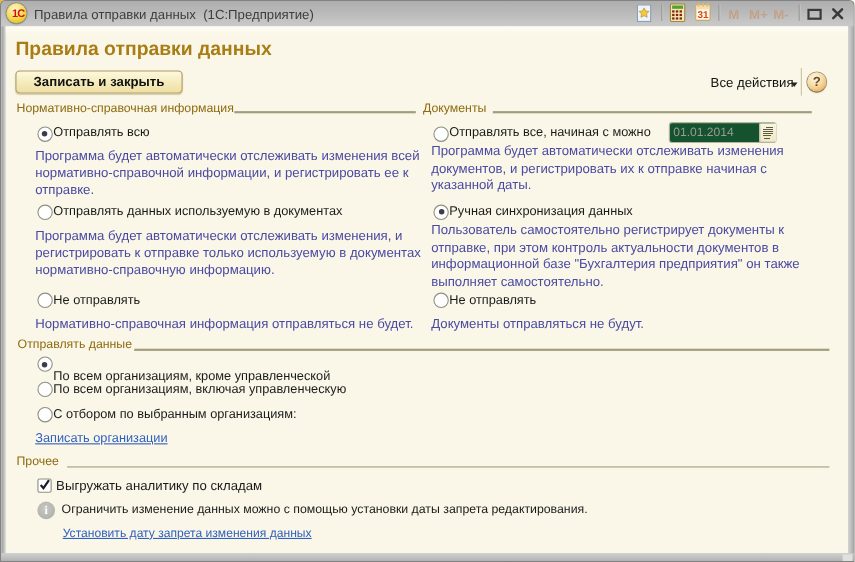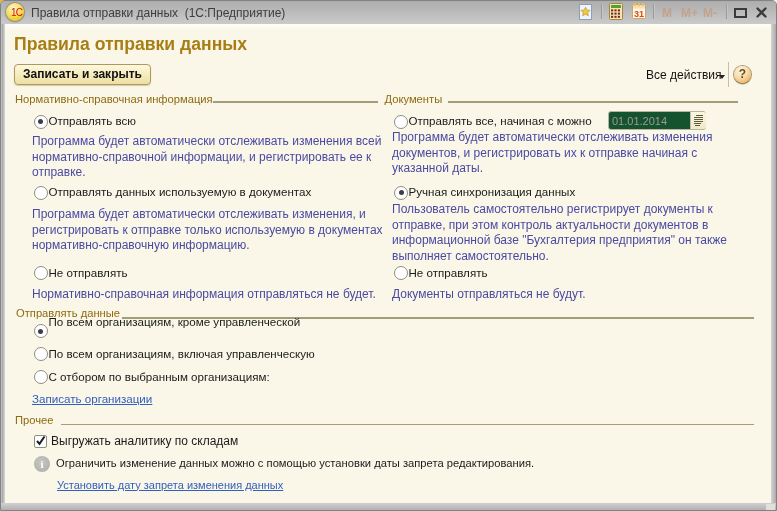--- a/index.html
+++ b/index.html
@@ -7,30 +7,30 @@
 body{font-family:"Liberation Sans",sans-serif;position:relative;background:#fff}
 
 #cornL{position:absolute;left:0;top:0;width:10px;height:8px;background:linear-gradient(135deg,#e8b430 0%,#f6d560 50%,#fdf3c0 100%)}
 #cornR{position:absolute;right:0;top:0;width:10px;height:8px;background:#f6f4ea}
 
 #frame{position:absolute;left:0;top:0;width:777px;height:511px;background:#bdbdbd;border:1px solid #828282;border-radius:5px 5px 0 0}
 #titlebar{position:absolute;left:1px;top:1px;width:775px;height:23px;background:linear-gradient(#aeaeae,#b8b8b8 40%,#c5c5c5 82%,#cacaca);border-radius:4px 4px 0 0}
 #content{position:absolute;left:5px;top:24px;width:766px;height:479px;background:#faf7e8}
 
 #icon1c{position:absolute;left:6px;top:3px;width:18px;height:18px;border-radius:50%;background:radial-gradient(circle at 42% 30%,#fdf6cf,#f4dc52 52%,#e9be10 84%,#d4a000);box-shadow:0 0 0 1px #95927f, 0 1px 2px rgba(60,60,60,.45)}
-#icon1c span{position:absolute;left:0;top:3.5px;width:21px;text-align:center;font-size:10px;font-weight:normal;color:#dc0a0a;letter-spacing:-0.8px}
+#icon1c span{position:absolute;left:0;top:3.5px;width:21px;text-align:center;font-size:10px;font-weight:bold;color:#dc0a0a;letter-spacing:-0.8px}
 #titletext{position:absolute;left:31px;top:6px;font-size:12px;color:#3e3e3e}
 .tbico{position:absolute}
 .tbsep{position:absolute;top:4px;width:1px;height:15px;background:#9b9b9b;box-shadow:1px 0 0 #c4c4c4}
 .mbtn{position:absolute;top:6px;font-size:12px;font-weight:bold;color:#c2a28a}
 #maxbox{position:absolute;left:734px;top:8px;width:13px;height:10px;border:2px solid #3a3a3a}
 #closex{position:absolute;left:755px;top:6px;width:13px;height:13px}
 
 h1{position:absolute;left:14px;top:34px;font-size:17.6px;font-weight:bold;color:#a87e14}
-#btnsave{position:absolute;left:14px;top:64px;width:137px;height:21px;background:linear-gradient(#fdf9e0,#f6ecbe 48%,#eedfa4);border:1px solid #af9859;border-radius:4px;font-size:12px;font-weight:bold;color:#111;text-align:center;line-height:19px;box-shadow:0 1px 1px rgba(150,130,60,.35)}
+#btnsave{position:absolute;left:14px;top:64px;width:152px;height:21px;background:linear-gradient(#fdf9e0,#f6ecbe 48%,#eedfa4);border:1px solid #af9859;border-radius:4px;font-size:12px;font-weight:bold;color:#111;text-align:center;line-height:19px;box-shadow:0 1px 1px rgba(150,130,60,.35)}
 #allact{position:absolute;left:646px;top:68px;font-size:12px;color:#111}
 #arrow{position:absolute;left:719px;top:75px;width:0;height:0;border-left:3.5px solid transparent;border-right:3.5px solid transparent;border-top:4.5px solid #222}
 #actsep{position:absolute;left:728px;top:62px;width:1px;height:25px;background:#c6c2a0}
 #helpbtn{position:absolute;left:734px;top:66px;width:17px;height:17px;border-radius:50%;background:radial-gradient(circle at 38% 28%,#fdf5e0,#f6dca8 45%,#efae56 85%,#e8a148);box-shadow:0 0 0 1px rgba(140,120,85,.75),0 1.5px 1px rgba(80,65,40,.55);color:#6b4a26;font-size:12px;font-weight:bold;text-align:center;line-height:17.5px}
 .seccap{position:absolute;font-size:11.2px;color:#8e6a10;white-space:nowrap}
 .secline{position:absolute;height:1.3px;background:#a29d7b}
 .radio{position:absolute;width:14px;height:14px;border-radius:50%;border:1px solid #8e8e82;background:#fff}
 .radio.on::after{content:"";position:absolute;left:3.5px;top:3.5px;width:5px;height:5px;border-radius:50%;background:#3c3c4a}
 .lbl{position:absolute;font-size:11.6px;color:#1a1a1a;white-space:nowrap}
 .desc{position:absolute;font-size:12px;line-height:15.5px;color:#4a4aa2}
@@ -141,21 +141,21 @@
 <div class="radio on" style="left:394px;top:185.5px"></div>
 <div class="lbl" style="left:408.5px;top:184.8px">Ручная синхронизация данных</div>
 <div class="desc" style="left:392px;top:202px">Пользователь самостоятельно регистрирует документы к<br>отправке, при этом контроль актуальности документов в<br>информационной базе "Бухгалтерия предприятия" он также<br>выполняет самостоятельно.</div>
 <div class="radio" style="left:394px;top:266px"></div>
 <div class="lbl" style="left:408.5px;top:266.3px">Не отправлять</div>
 <div class="desc" style="left:392px;top:286.5px">Документы отправляться не будут.</div>
 
 <div class="seccap" style="left:16px;top:307px">Отправлять данные</div>
 <div class="secline" style="left:122px;top:317.3px;width:632px"></div>
 <div class="radio on" style="left:33.5px;top:324px"></div>
-<div class="lbl" style="left:48.5px;top:315px">По всем организациям, кроме управленческой</div>
+<div class="lbl" style="left:48.5px;top:335px">По всем организациям, кроме управленческой</div>
 <div class="radio" style="left:33.5px;top:347px"></div>
 <div class="lbl" style="left:48.5px;top:346.6px">По всем организациям, включая управленческую</div>
 <div class="radio" style="left:33.5px;top:370px"></div>
 <div class="lbl" style="left:48.5px;top:369.6px">С отбором по выбранным организациям:</div>
 <a class="lnk" style="left:32px;top:391.7px">Записать организации</a>
 
 <div class="seccap" style="left:15px;top:414px">Прочее</div>
 <div class="secline" style="left:61px;top:423.8px;width:693px"></div>
 <div id="checkbox">
     <svg width="15" height="15" viewBox="0 0 15 15" style="position:absolute;left:-2px;top:-3px">

